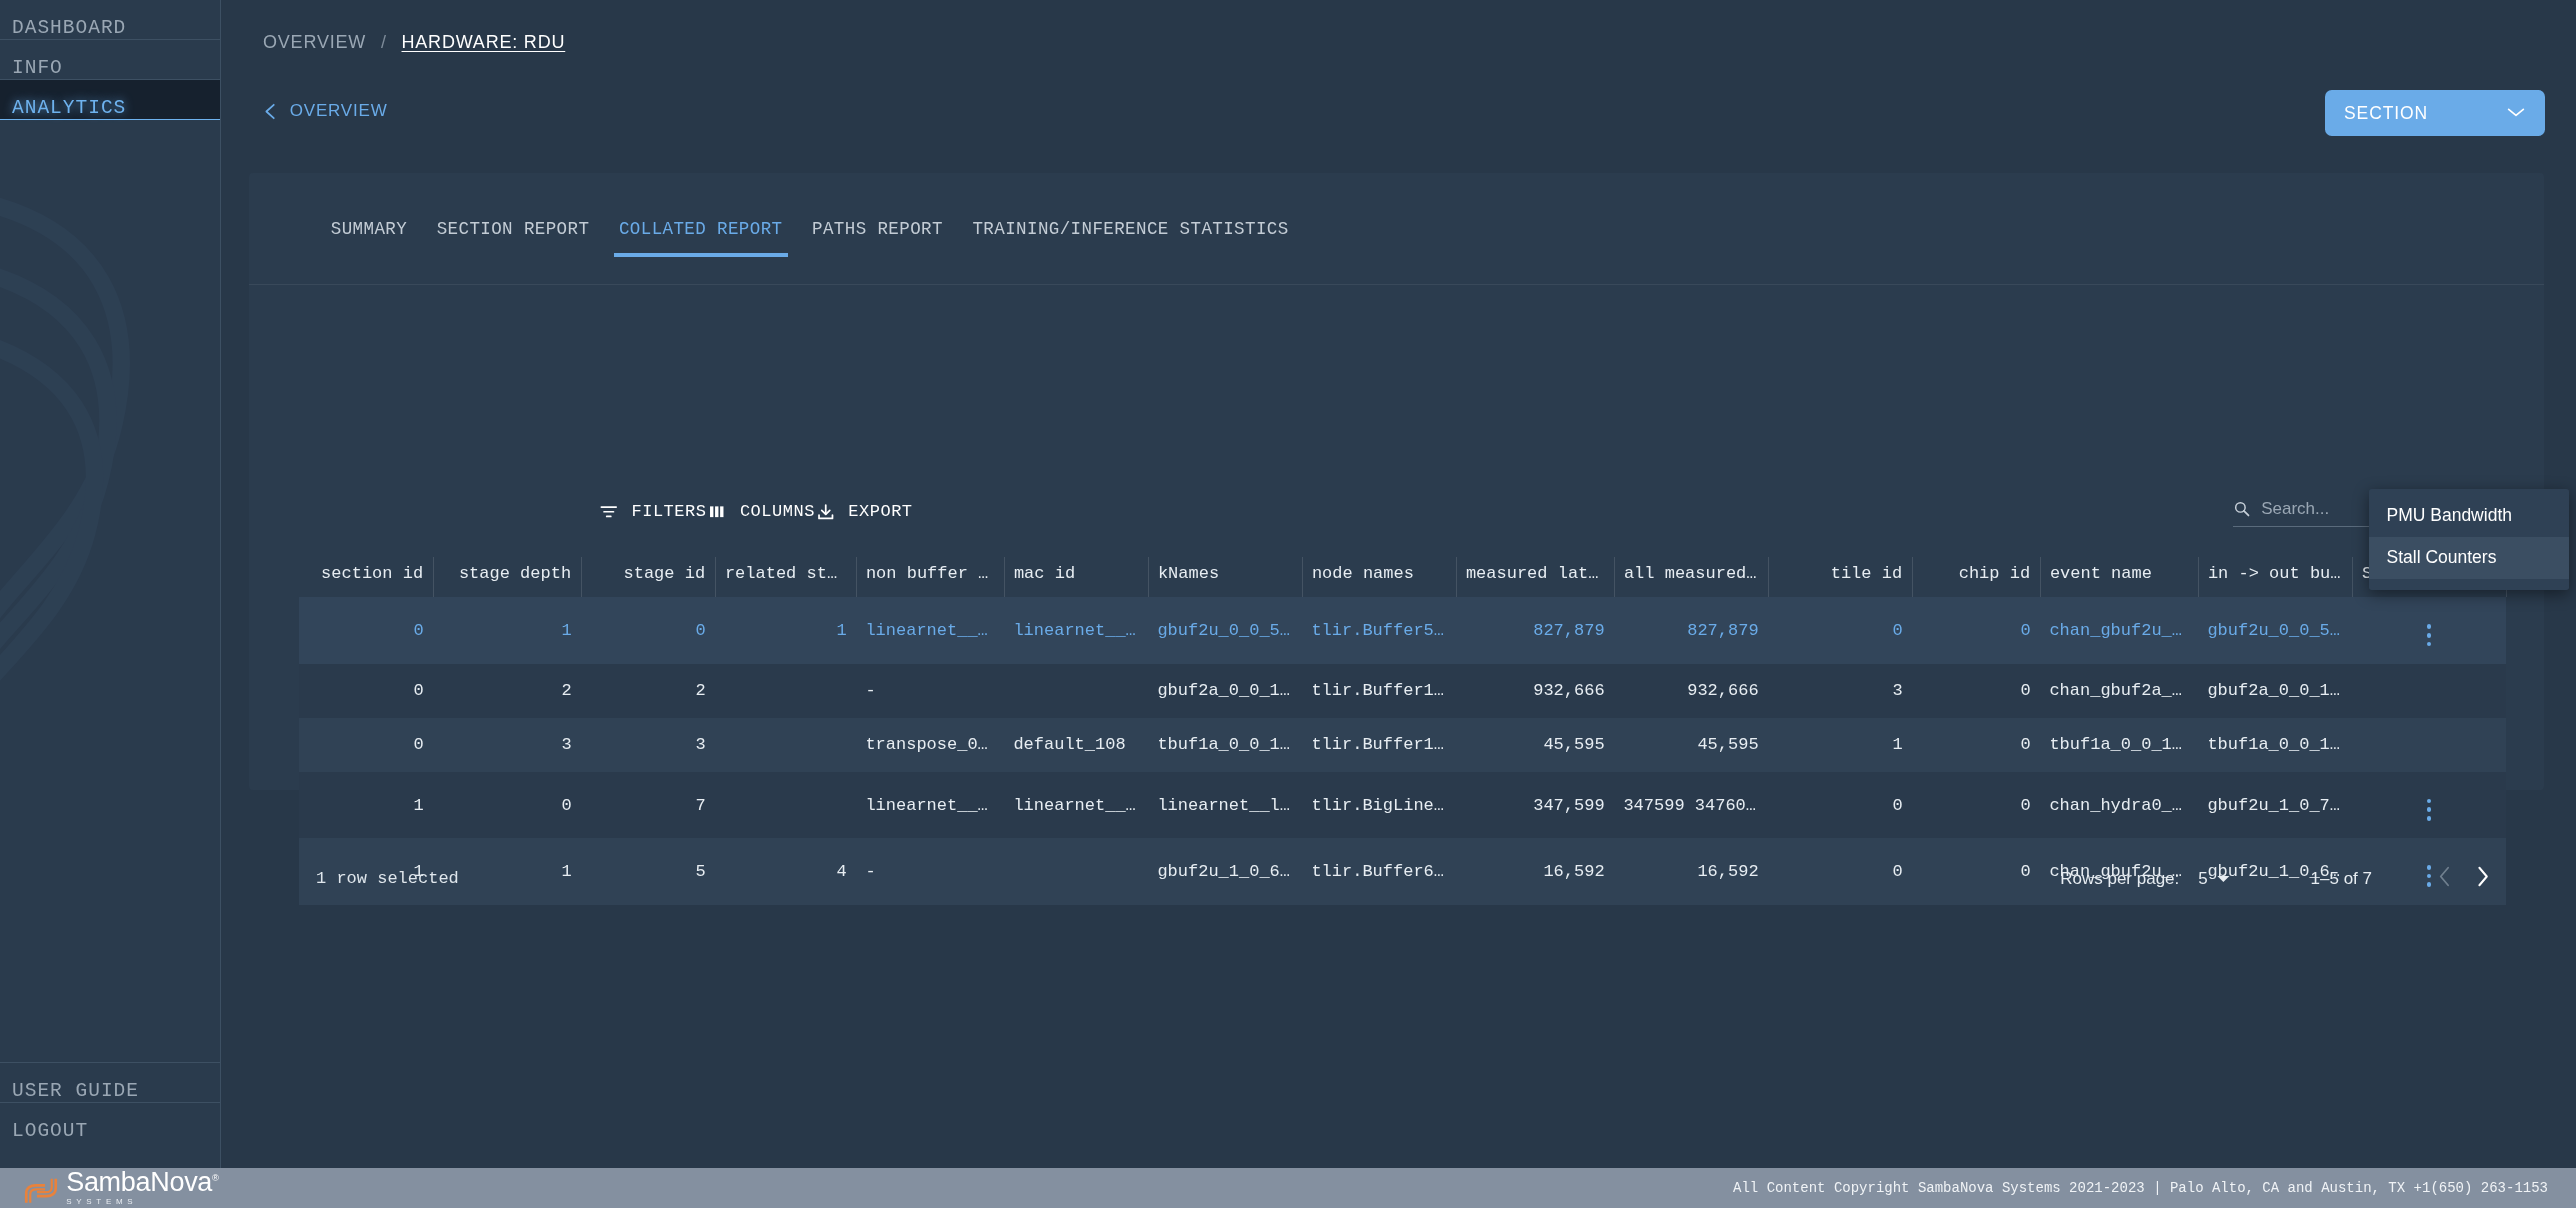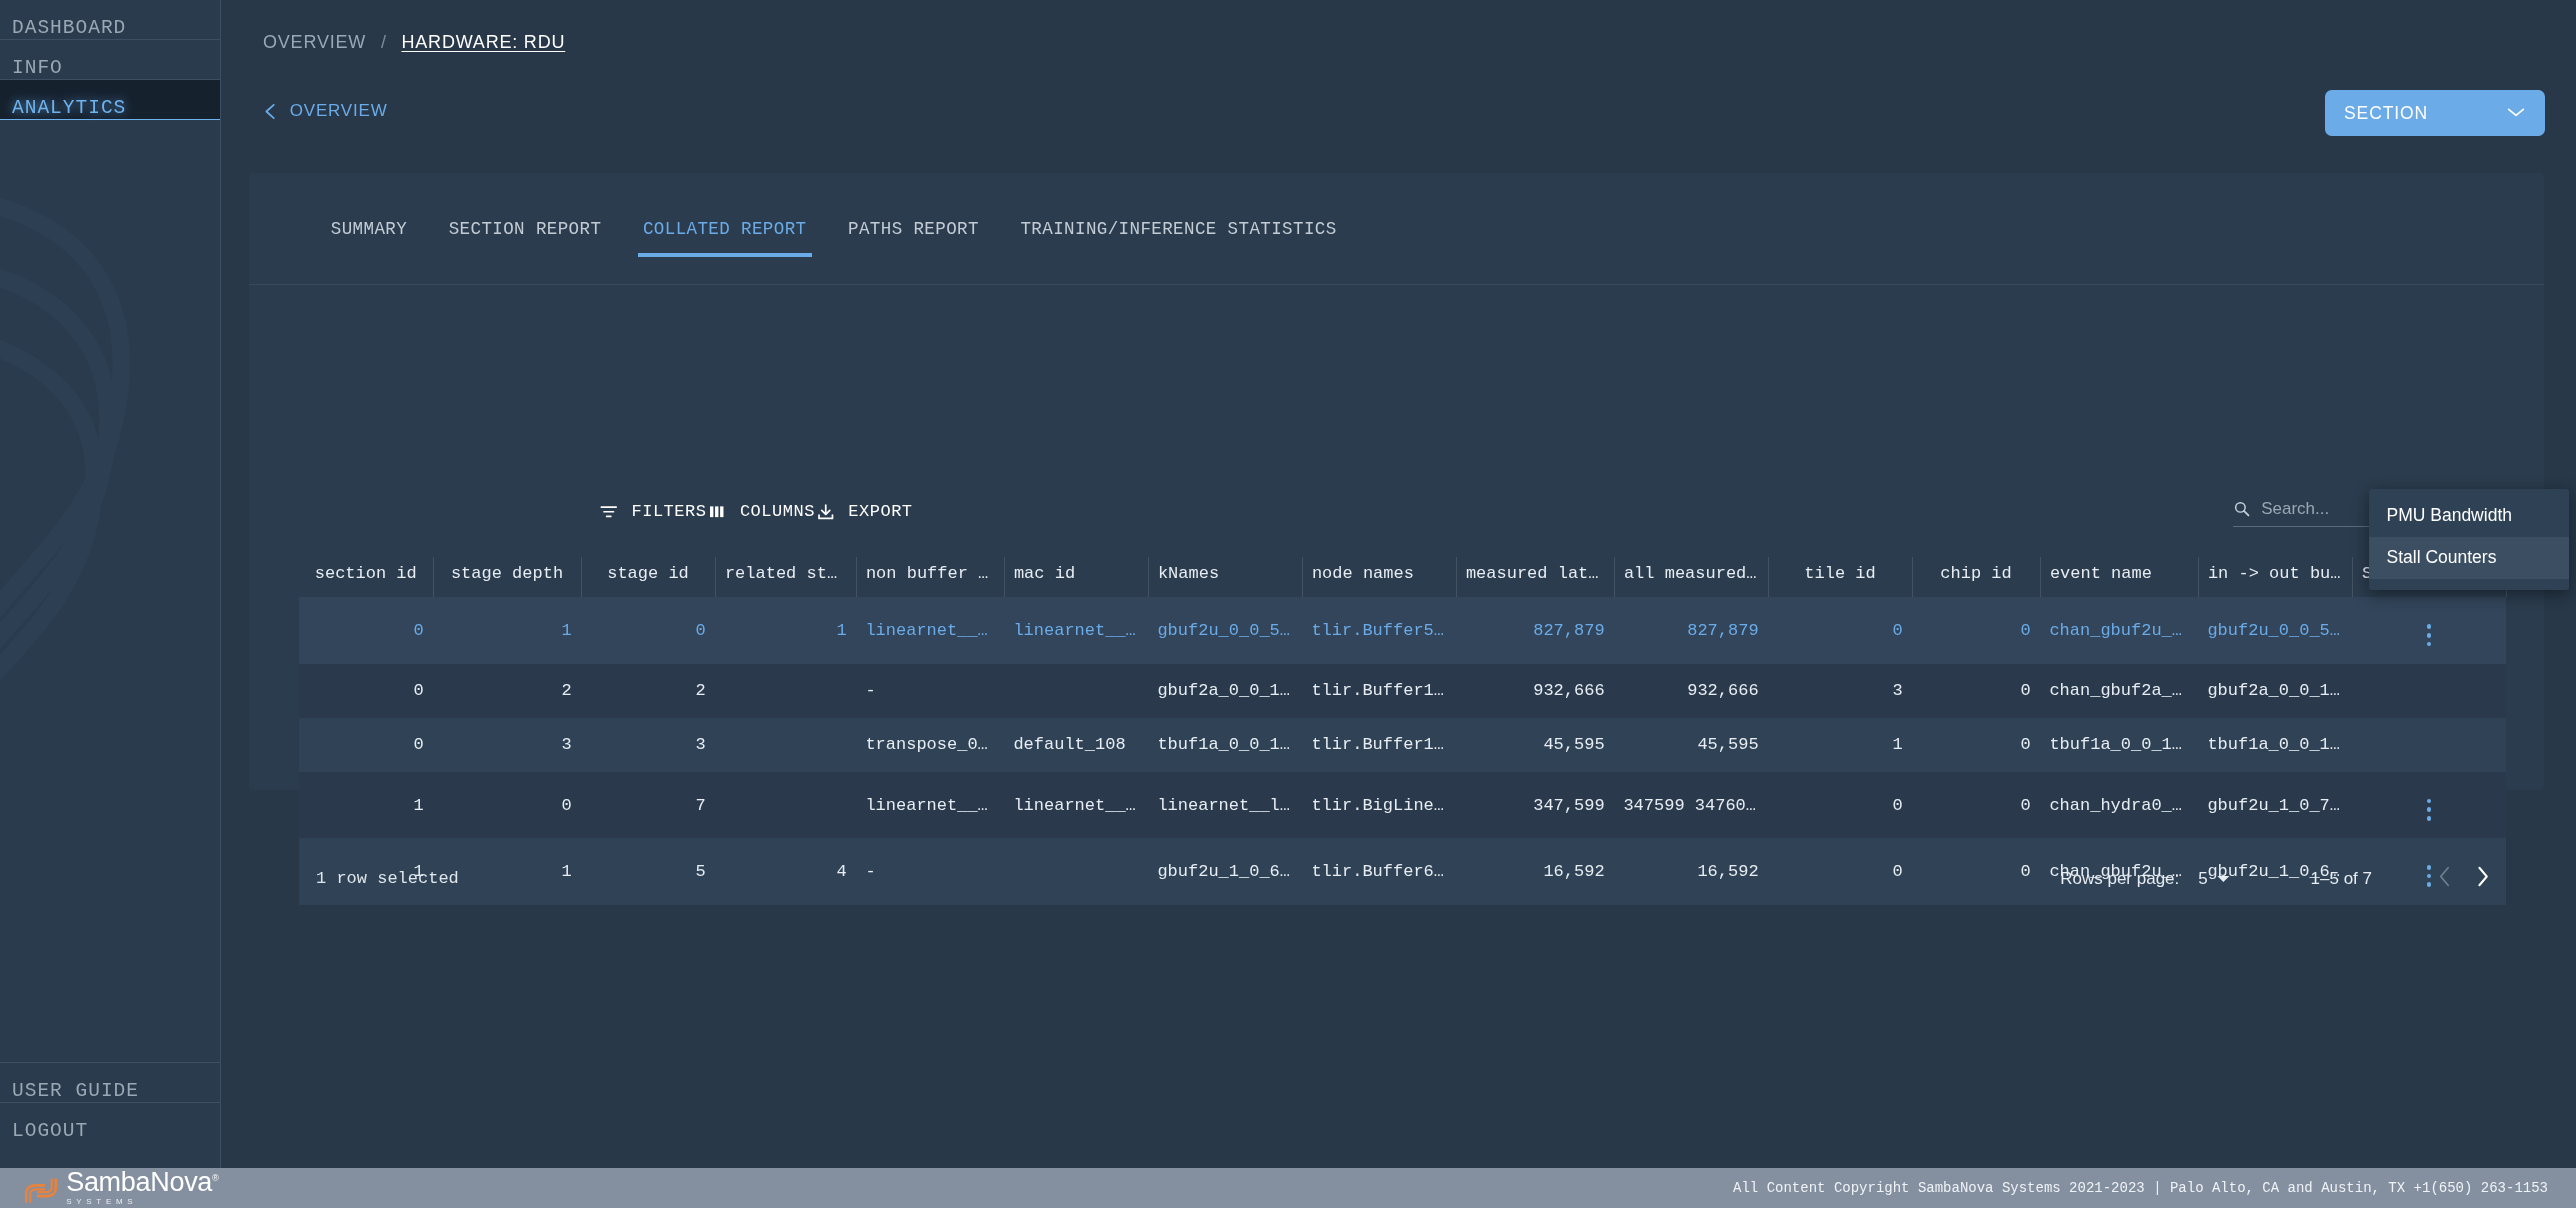--- a/index.html
+++ b/index.html
@@ -77,21 +77,21 @@
   
   #panel {
     position: absolute; left: 28px; top: 173px;
     width: 2295px; height: 617px;
     background: #2b3c4e;
     border-radius: 4px;
   }
 
   #tabs {
     position: absolute; left: 67px; top: 46px;
-    display: flex; align-items: flex-end; gap: 12px;
+    display: flex; align-items: flex-end; gap: 0;
   }
   .tab {
     position: relative;
     padding: 0 14.8px 17.5px 14.8px;
     font-family: "Liberation Mono", monospace;
     font-size: 17.5px;
     letter-spacing: 0.4px;
     color: #c3ccd5;
     white-space: nowrap;
   }
@@ -140,21 +140,21 @@
     position: absolute; left: 50px; top: 384px;
     width: 2195px;
   }
   table { width: 100%; border-collapse: collapse; table-layout: fixed; }
   thead th {
     font-family: "Liberation Mono", monospace;
     font-size: 17px;
     font-weight: normal;
     color: #e7edf2;
     padding: 6.7px 9.4px 14.8px 9.4px;
-    text-align: center;
+    text-align: right;
     white-space: nowrap;
     overflow: hidden;
     text-overflow: ellipsis;
     border-right: 0.7px solid rgba(255,255,255,.12);
     vertical-align: bottom;
   }
   thead th.lft { text-align: left; }
   thead th:last-child { border-right: 0.7px solid rgba(255,255,255,.12); }
 
   tbody td {

